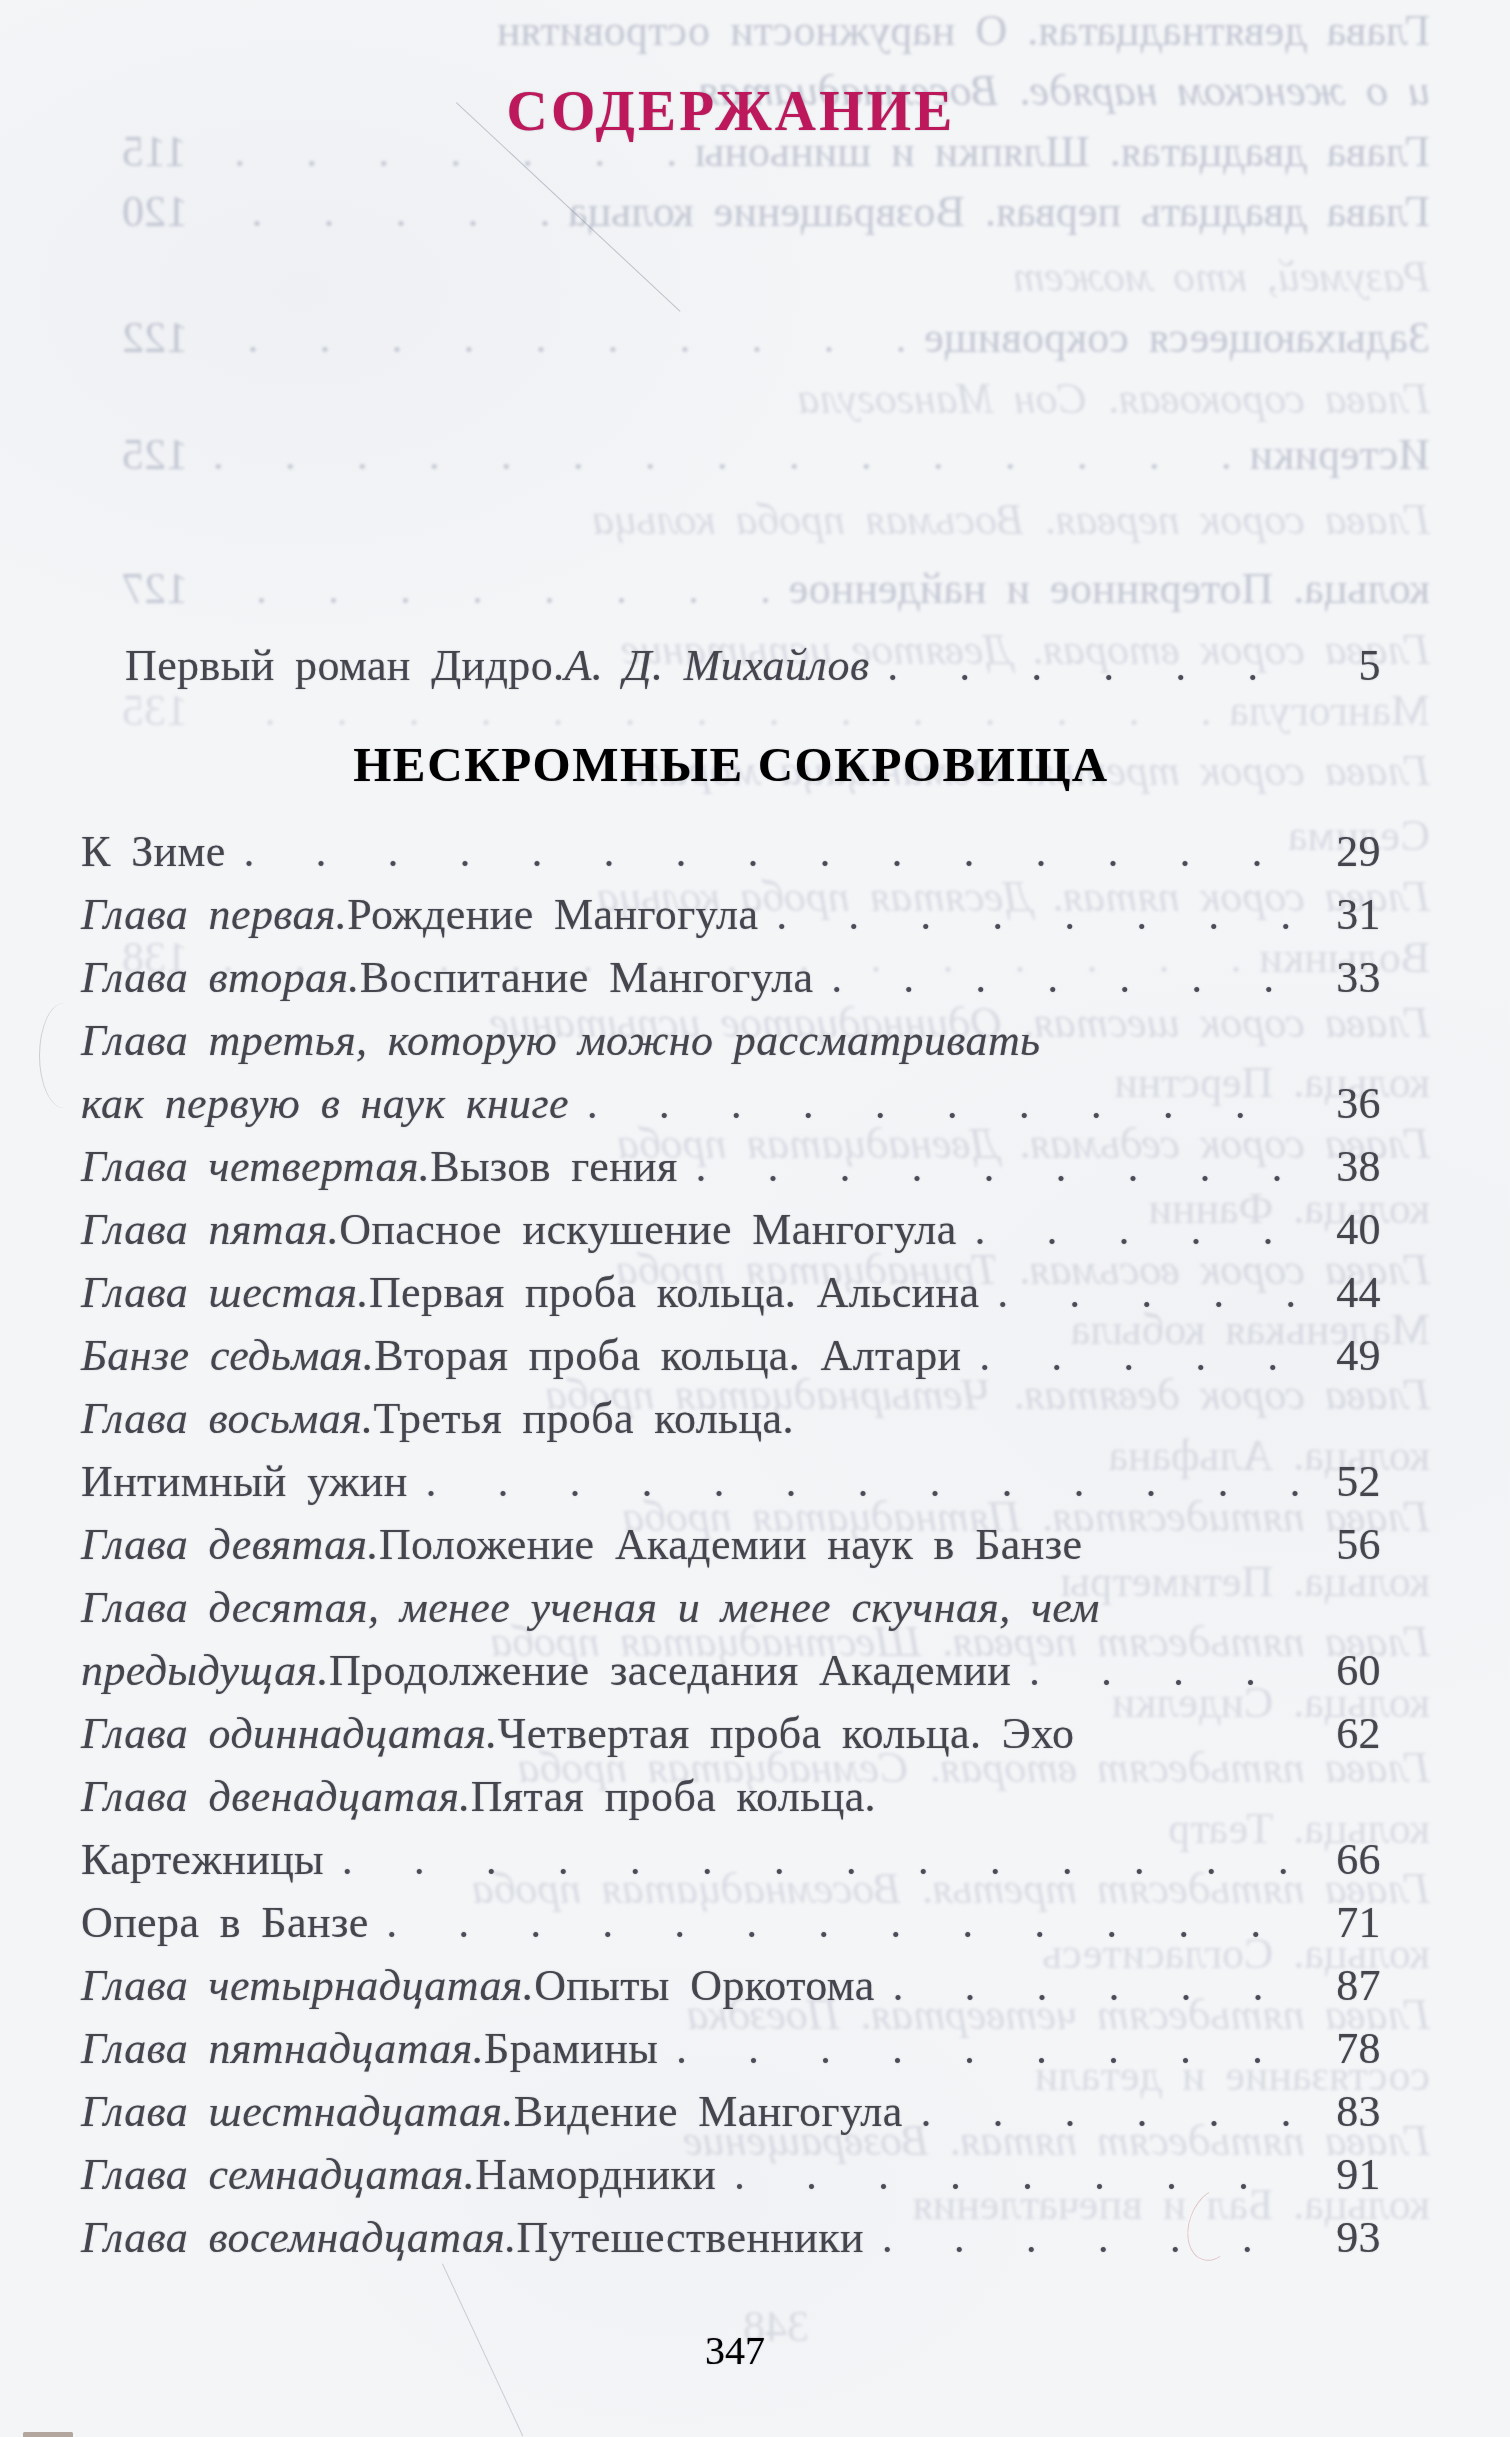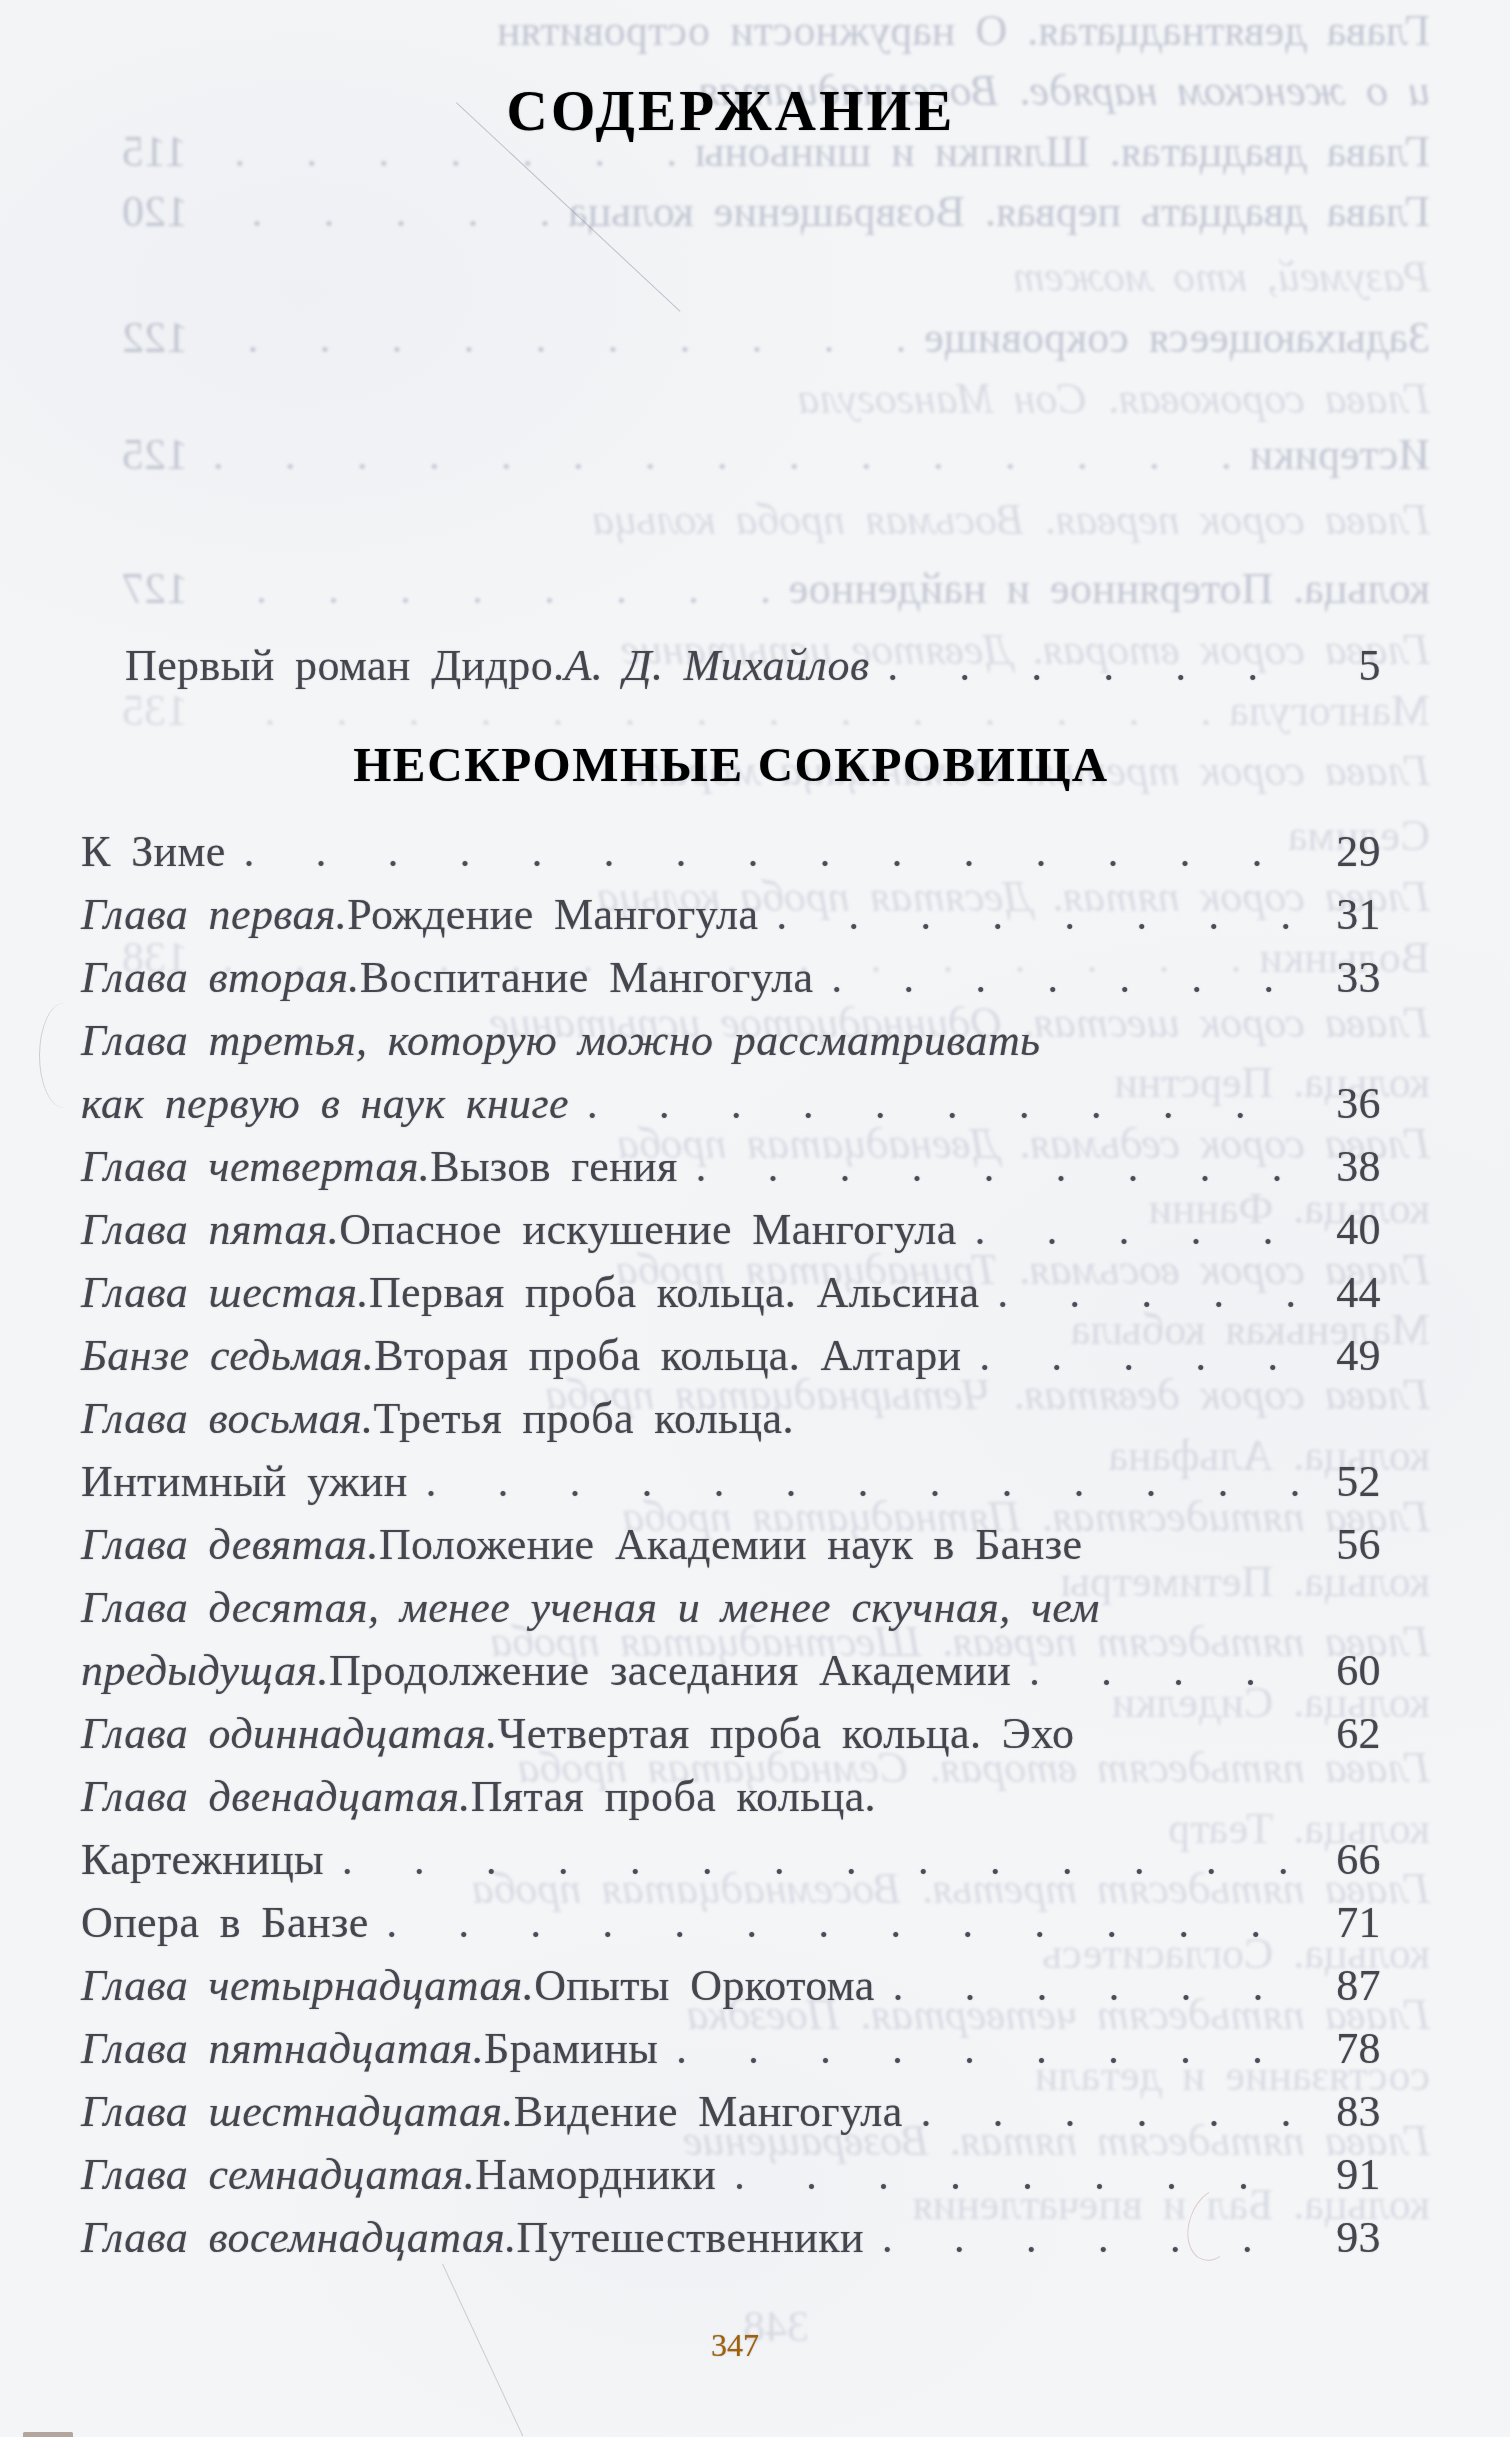--- a/index.html
+++ b/index.html
@@ -12,21 +12,21 @@
   body::before{
     content:"";position:absolute;inset:0;pointer-events:none;
     background:
       radial-gradient(972px 648px at 20% 12%, rgba(190,196,210,.10), transparent 60%),
       radial-gradient(1134px 729px at 85% 55%, rgba(200,205,216,.08), transparent 65%),
       radial-gradient(729px 486px at 45% 90%, rgba(190,196,210,.07), transparent 60%);
   }
 
   .title{
     position:absolute;top:78px;left:81px;right:130px;text-align:center;
-    font-size:57px;font-weight:bold;letter-spacing:3.2px;color:#000000;
+    font-size:57px;font-weight:bold;letter-spacing:3.2px;color:#be185d;
     text-shadow:0 0 1.6px rgba(55,55,70,.35);
   }
   .intro{position:absolute;top:634px;left:81px;right:130px;margin-left:44px;}
   .section-heading{
     position:absolute;top:736px;left:81px;right:130px;text-align:center;
     font-size:49px;font-weight:bold;letter-spacing:1.6px;color:#000000;
     text-shadow:0 0 1.6px rgba(55,55,70,.3);
   }
   .entries{position:absolute;top:820px;left:81px;right:130px;}
 
@@ -43,21 +43,21 @@
   }
   .trow .leader::after{
     content:". . . . . . . . . . . . . . . . . . . . . . . . . . . . . . . . . . . . . . . . . . . . . . . .";
     font-size:42px;letter-spacing:21px;color:#4c4c58;
   }
   .trow .spacer{flex:1 1 auto;}
   .trow .pg{min-width:70px;text-align:right;flex:0 0 auto;}
 
   .folio{
     position:absolute;top:2327px;left:81px;right:122px;text-align:center;
-    font-size:32px;color:#a16207;text-shadow:0 0 1.3px rgba(70,70,88,.5);
+    font-size:40px;color:#000000;text-shadow:0 0 1.3px rgba(70,70,88,.5);
   }
 
   
   .ghost{
     position:absolute;inset:0;transform:scaleX(-1);
     filter:blur(1.4px);pointer-events:none;
   }
   .grow{
     position:absolute;left:81px;right:122px;
     display:flex;align-items:baseline;white-space:nowrap;

